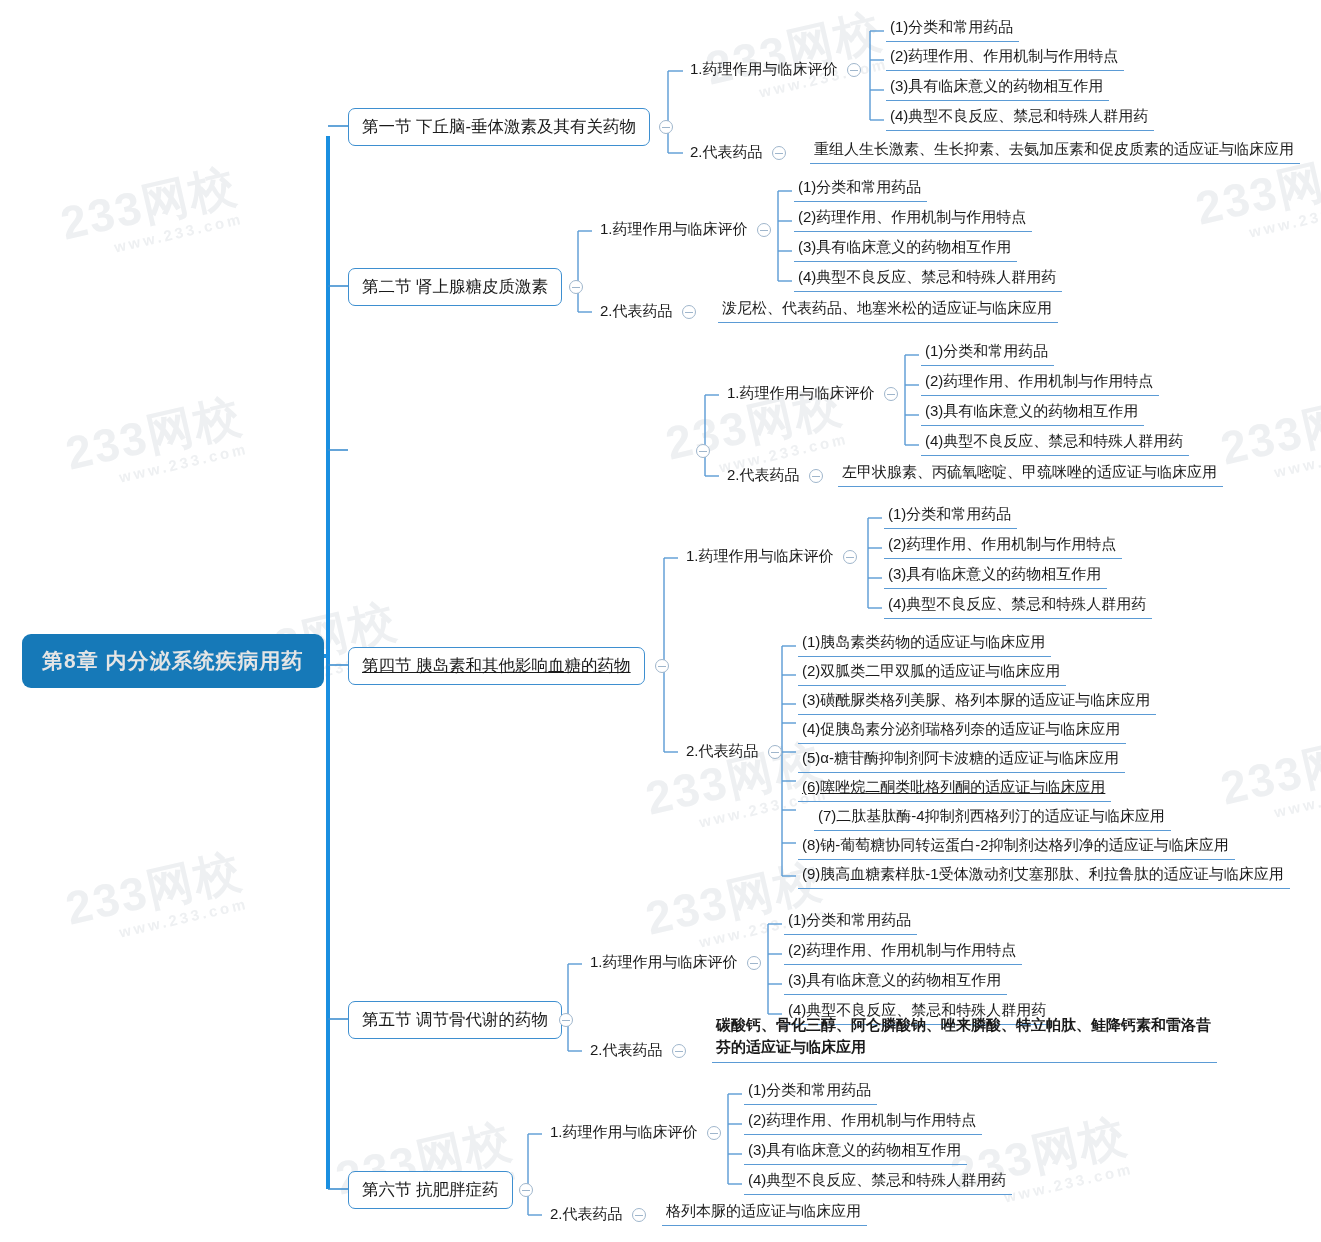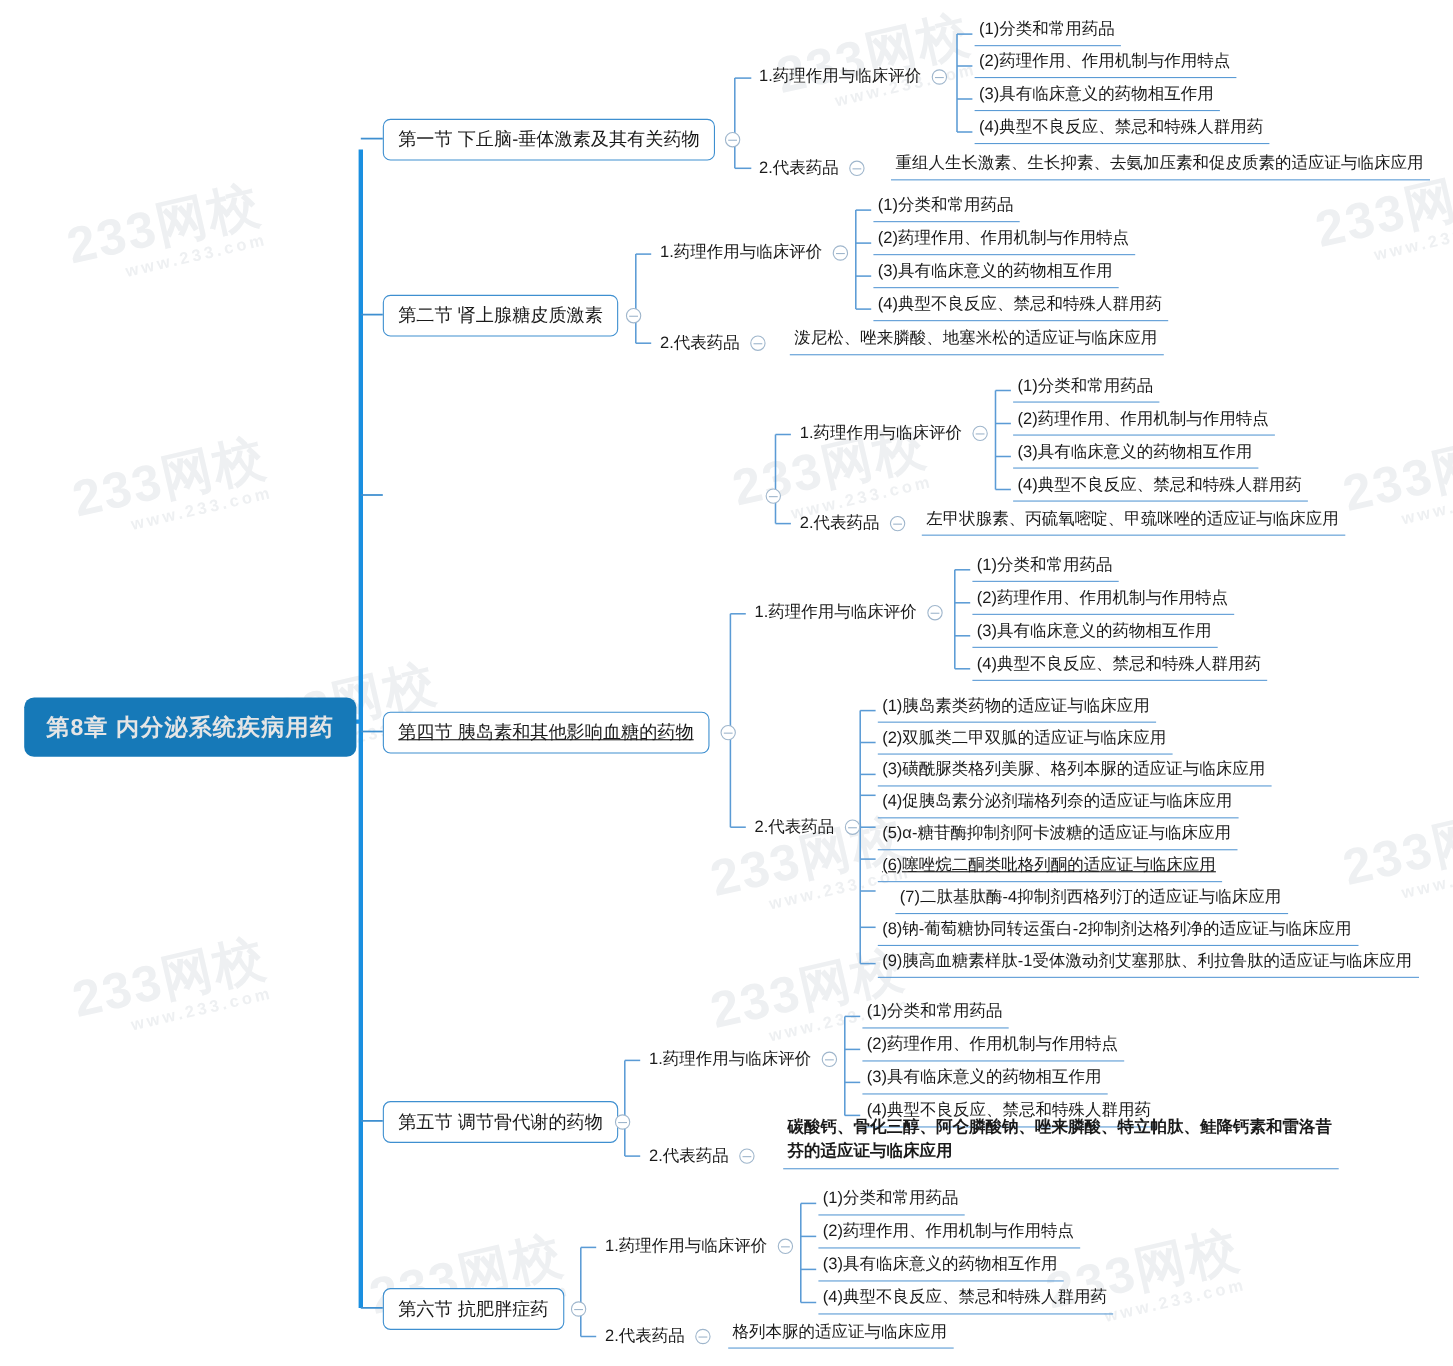--- a/index.html
+++ b/index.html
@@ -277,21 +277,21 @@
   </div>
   <div class="l2" style="left:600px;top:302px;">
     <span class="txt">2.代表药品</span>
     <span class="collapse"></span>
   </div>
 
   <div class="leaf" style="left:794px;top:176px;">(1)分类和常用药品</div>
   <div class="leaf" style="left:794px;top:206px;">(2)药理作用、作用机制与作用特点</div>
   <div class="leaf" style="left:794px;top:236px;">(3)具有临床意义的药物相互作用</div>
   <div class="leaf" style="left:794px;top:266px;">(4)典型不良反应、禁忌和特殊人群用药</div>
-  <div class="leaf" style="left:718px;top:297px;">泼尼松、唑来膦酸、地塞米松的适应证与临床应用</div>
+  <div class="leaf" style="left:718px;top:297px;">泼尼松、代表药品、地塞米松的适应证与临床应用</div>
 
   <span class="collapse on-node" style="left:696px;top:444px;"></span>
 
   <div class="l2" style="left:727px;top:384px;">
     <span class="txt">1.药理作用与临床评价</span>
     <span class="collapse"></span>
   </div>
   <div class="l2" style="left:727px;top:466px;">
     <span class="txt">2.代表药品</span>
     <span class="collapse"></span>

